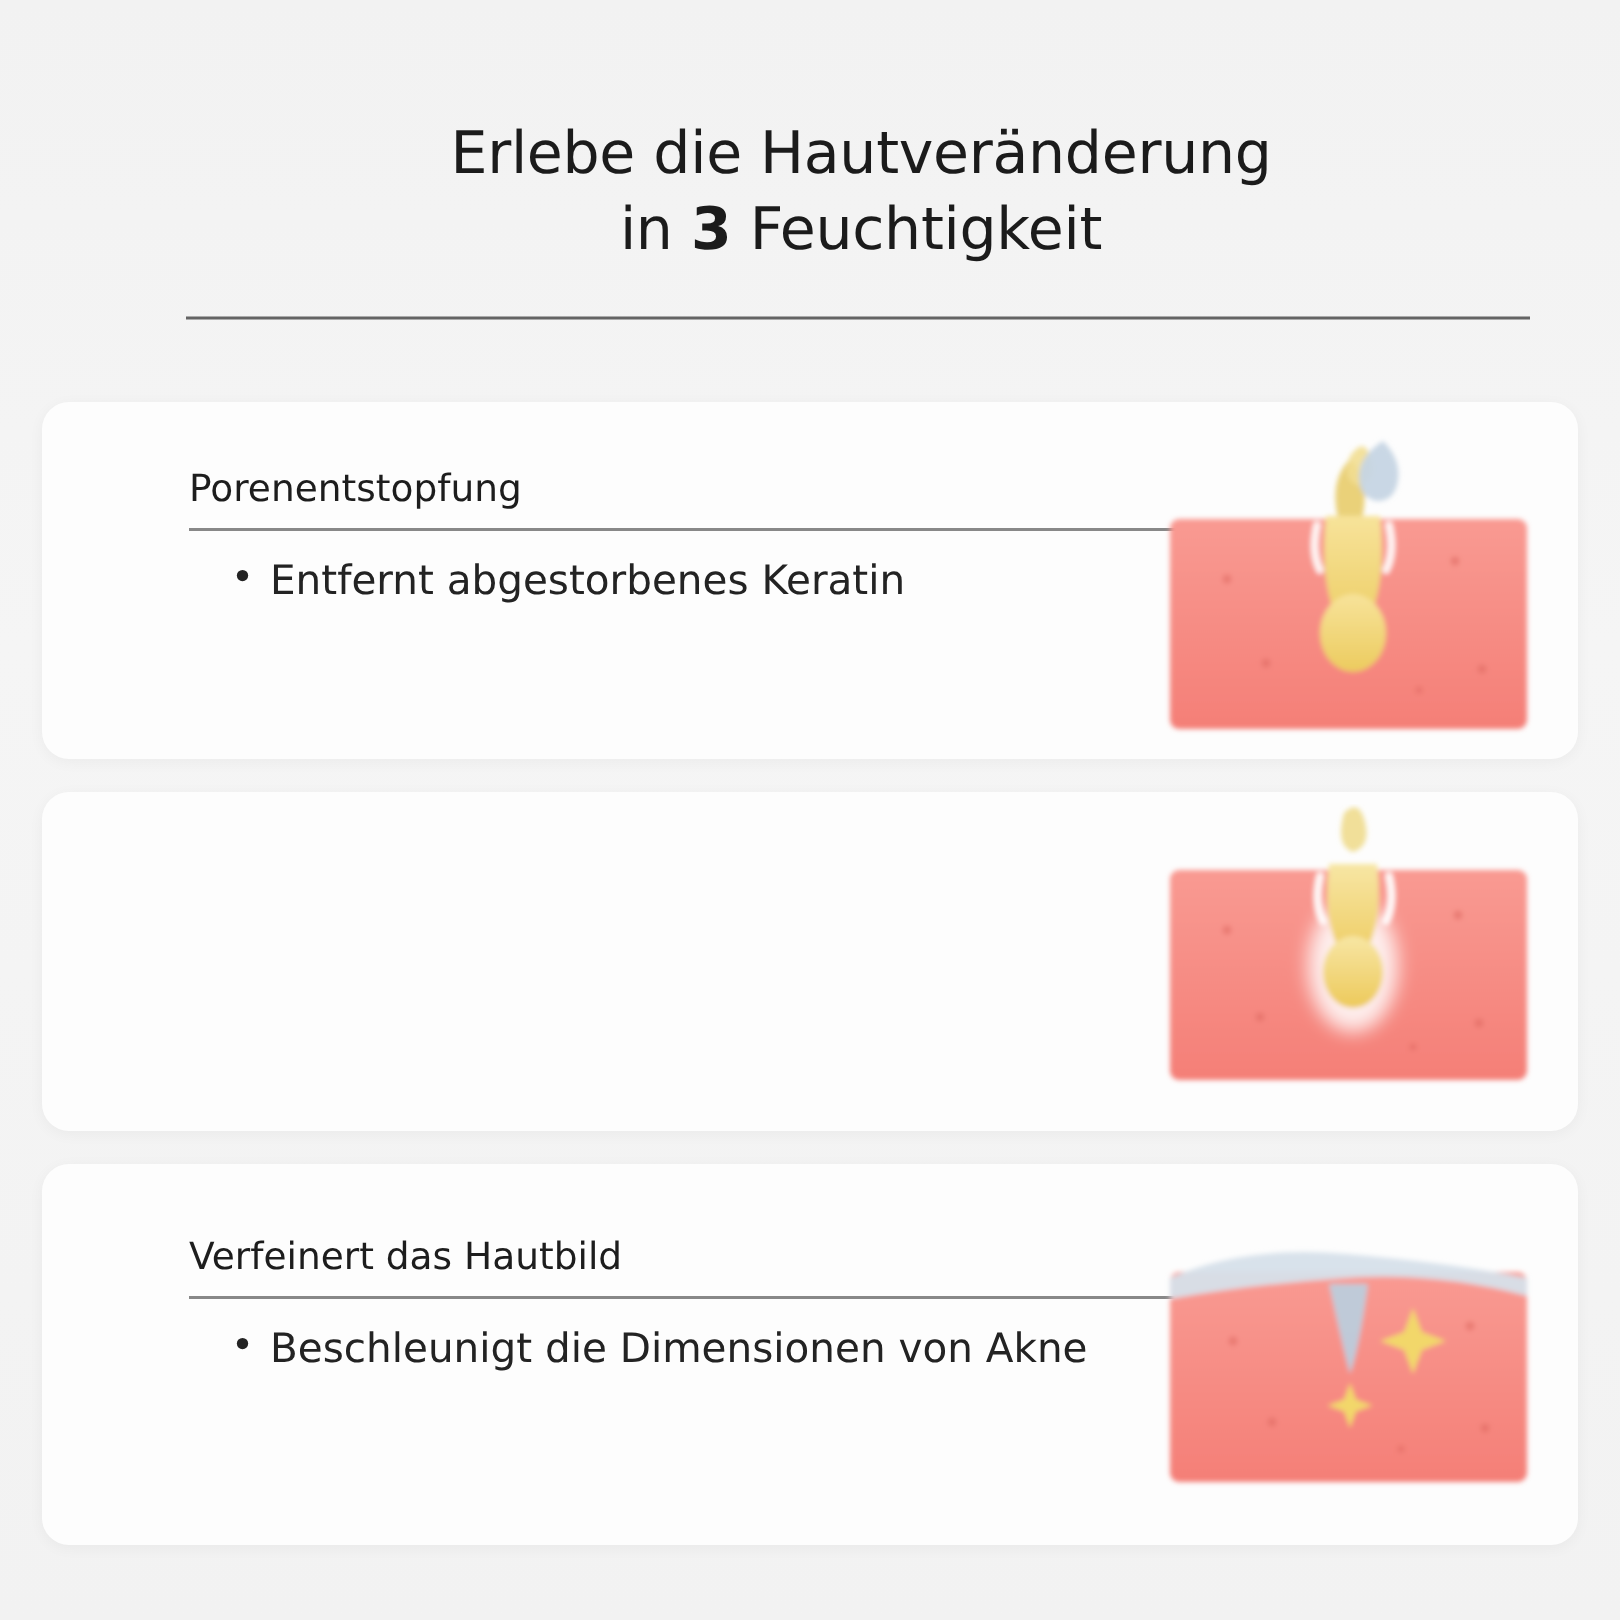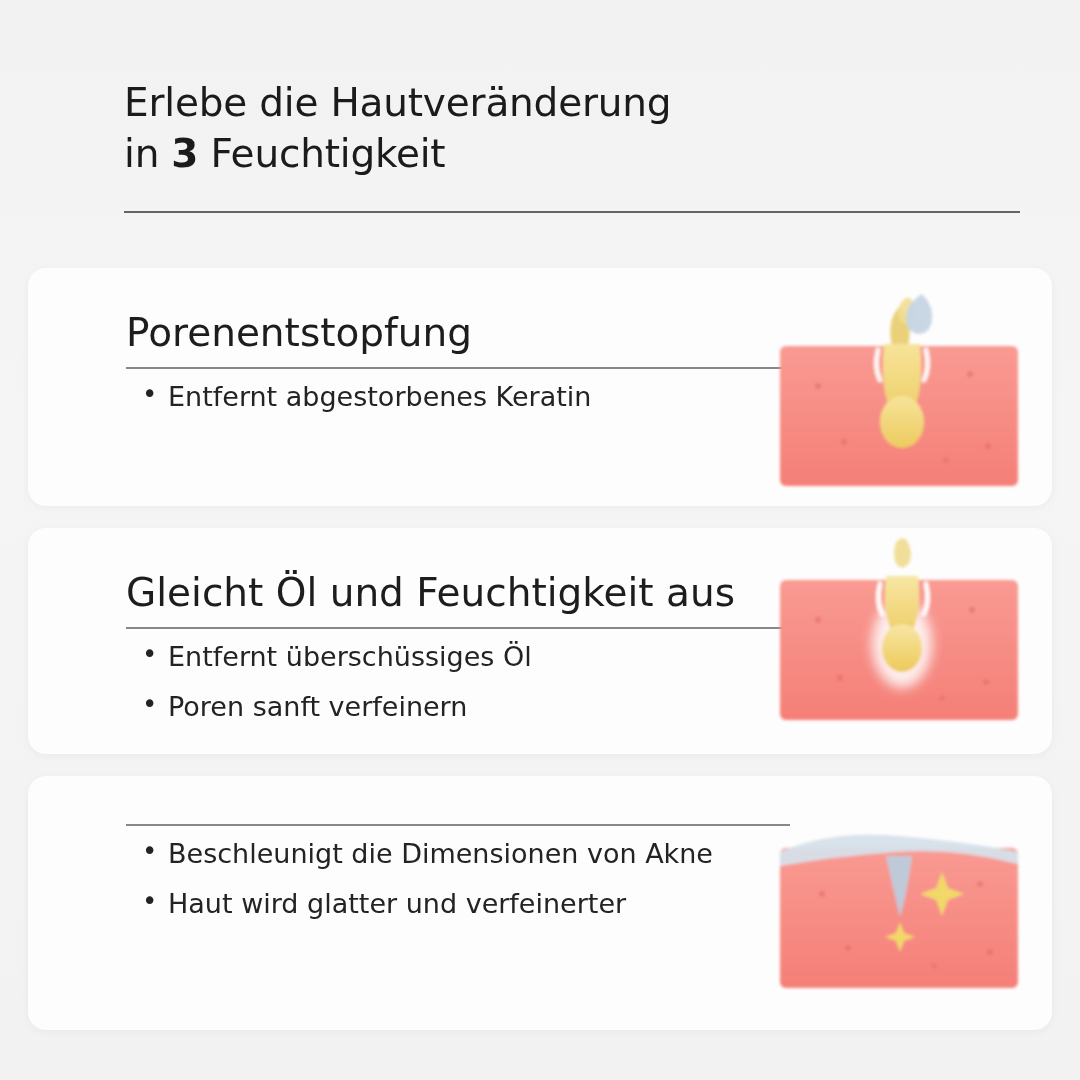--- a/index.html
+++ b/index.html
@@ -20,20 +20,21 @@
     background: linear-gradient(180deg, #f2f2f2 0%, #f5f5f5 40%, #f2f2f2 100%);
     box-sizing: border-box;
   }
 
   
   .header {
     position: absolute;
     left: 124px;
     top: 78px;
     width: 900px;
+    text-align: center;
   }
   .header-line {
     font-size: 39px;
     line-height: 1.30;
     color: #1b1b1b;
     letter-spacing: -0.2px;
     font-weight: 400;
     white-space: nowrap;
   }
   .header-line .bold {
@@ -64,35 +65,35 @@
 
   .card-text {
     position: absolute;
     left: 98px;
     top: 44px;
     width: 680px;
   }
   .card.c3 .card-text { top: 48px; }
 
   .card-title {
-    font-size: 39px;
+    font-size: 25px;
     color: #1d1d1d;
     line-height: 1.1;
     white-space: nowrap;
     padding-bottom: 12px;
   }
   .title-rule {
     width: 664px;
     height: 2px;
     background: #6a6a6a;
     opacity: .8;
     margin-bottom: 10px;
   }
   .bullets {
-    margin: 4px;
+    margin: 16px;
     padding: 0;
     list-style: none;
   }
   .bullets li {
     position: relative;
     font-size: 27px;
     color: #232323;
     line-height: 1.35;
     padding-left: 38px;
     margin-top: 14px;
@@ -166,28 +167,20 @@
           <circle cx="70" cy="160" r="3" fill="#e06a62" opacity="0.6"></circle>
           <circle cx="196" cy="92" r="3" fill="#e06a62" opacity="0.6"></circle>
           <circle cx="214" cy="164" r="3" fill="#e06a62" opacity="0.6"></circle>
           <circle cx="172" cy="178" r="2.5" fill="#e06a62" opacity="0.55"></circle>
         </g>
       </svg>
     </div>
   </div>
 
   <div class="card c2">
-    <div class="card-text">
-      <div class="card-title">Gleicht Öl und Feuchtigkeit aus</div>
-      <div class="title-rule"></div>
-      <ul class="bullets">
-        <li>Entfernt überschüssiges Öl</li>
-        <li>Poren sanft verfeinern</li>
-      </ul>
-    </div>
     <div class="illus">
       <svg viewBox="0 0 250 210" xmlns="http://www.w3.org/2000/svg">
         <defs>
           <linearGradient id="skin2" x1="0" y1="0" x2="0" y2="1">
             <stop offset="0%" stop-color="#f99a92"></stop>
             <stop offset="100%" stop-color="#f47f77"></stop>
           </linearGradient>
           <linearGradient id="seb2" x1="0" y1="0" x2="0" y2="1">
             <stop offset="0%" stop-color="#f7e6a4"></stop>
             <stop offset="100%" stop-color="#edc95a"></stop>
@@ -214,24 +207,24 @@
           <circle cx="198" cy="74" r="3" fill="#e06a62" opacity="0.6"></circle>
           <circle cx="212" cy="146" r="3" fill="#e06a62" opacity="0.6"></circle>
           <circle cx="168" cy="162" r="2.5" fill="#e06a62" opacity="0.55"></circle>
         </g>
       </svg>
     </div>
   </div>
 
   <div class="card c3">
     <div class="card-text">
+      <div class="card-title">Verfeinert das Hautbild</div>
       <div class="title-rule"></div>
       <ul class="bullets">
         <li>Beschleunigt die Dimensionen von Akne</li>
-        <li>Haut wird glatter und verfeinerter</li>
       </ul>
     </div>
     <div class="illus">
       <svg viewBox="0 0 250 210" xmlns="http://www.w3.org/2000/svg">
         <defs>
           <linearGradient id="skin3" x1="0" y1="0" x2="0" y2="1">
             <stop offset="0%" stop-color="#f99a92"></stop>
             <stop offset="100%" stop-color="#f47f77"></stop>
           </linearGradient>
           <filter id="blur3" x="-20%" y="-20%" width="140%" height="140%">

